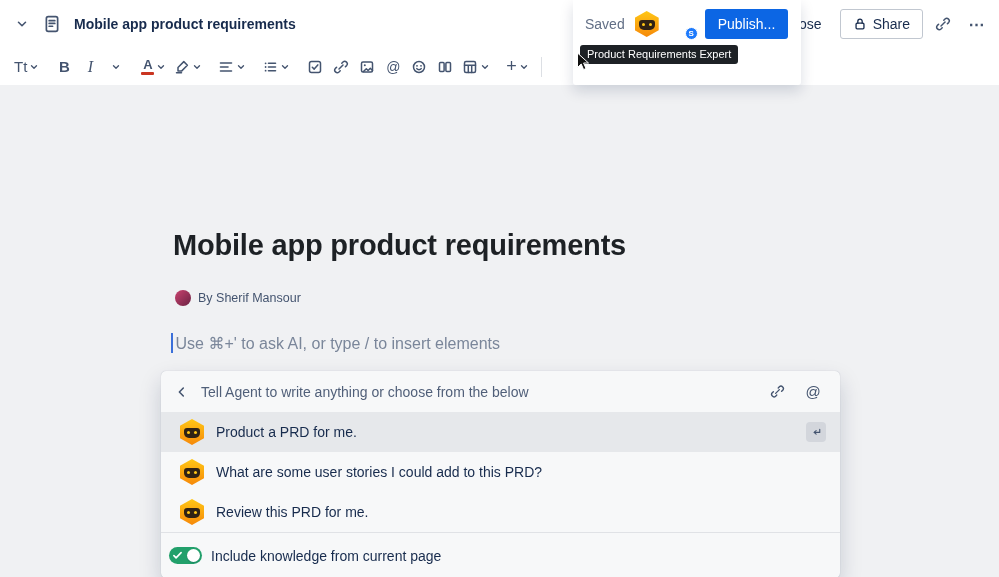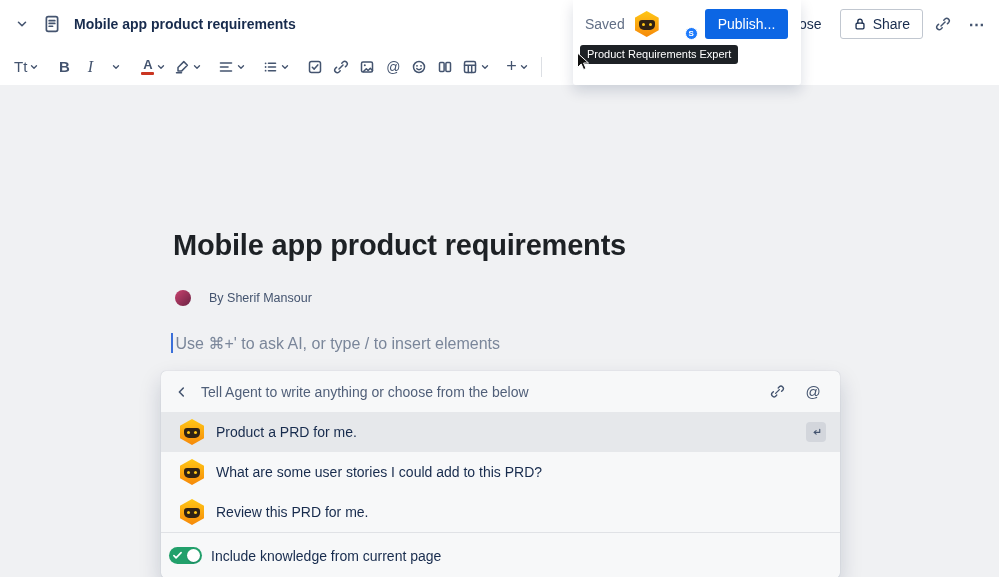--- a/index.html
+++ b/index.html
@@ -44,21 +44,21 @@
   .tbtn .glyph.italic { font-style:italic; font-family:"Liberation Serif", serif; font-size:16px; }
   .grp { margin-left:8px; }
   .acolor { display:flex; flex-direction:column; align-items:center; line-height:1; }
   .acolor .a { font-size:13px; font-weight:600; color:#44546F; }
   .acolor .bar { width:13px; height:3px; border-radius:1px; background:#CA3521; margin-top:1px; }
   .vdiv { width:1px; height:20px; background:#DCDFE4; margin:0 8px; }
 
   
   .canvas { position:absolute; top:85px; left:0; right:0; bottom:0; background:#F0F1F3; }
   .page-title { position:absolute; left:173px; top:144px; font-size:29px; font-weight:600; color:#1D2125; letter-spacing:-0.2px; }
-  .byline { position:absolute; left:175px; top:205px; display:flex; align-items:center; gap:18px; }
+  .byline { position:absolute; left:175px; top:205px; display:flex; align-items:center; gap:7px; }
   .byline-avatar { width:16px; height:16px; border-radius:50%; background:linear-gradient(135deg,#C9426E 0%,#6B2243 100%); }
   .byline-text { font-size:12.5px; color:#44546F; }
   .placeholder-row { position:absolute; left:171px; top:248px; display:flex; align-items:center; }
   .caret { width:1.5px; height:20px; background:#3B6FD9; }
   .placeholder { margin-left:3px; font-size:16px; color:#7A869A; }
 
   
   .panel { position:absolute; left:161px; top:286px; width:679px; background:#F7F8F9; border-radius:5px; overflow:hidden; box-shadow:0 10px 22px rgba(9,30,66,0.18), 0 0 1px rgba(9,30,66,0.25); }
   .panel-header { height:41px; display:flex; align-items:center; padding:0 14px 0 8px; gap:6px; }
   .panel-prompt { font-size:14px; color:#505F79; }

